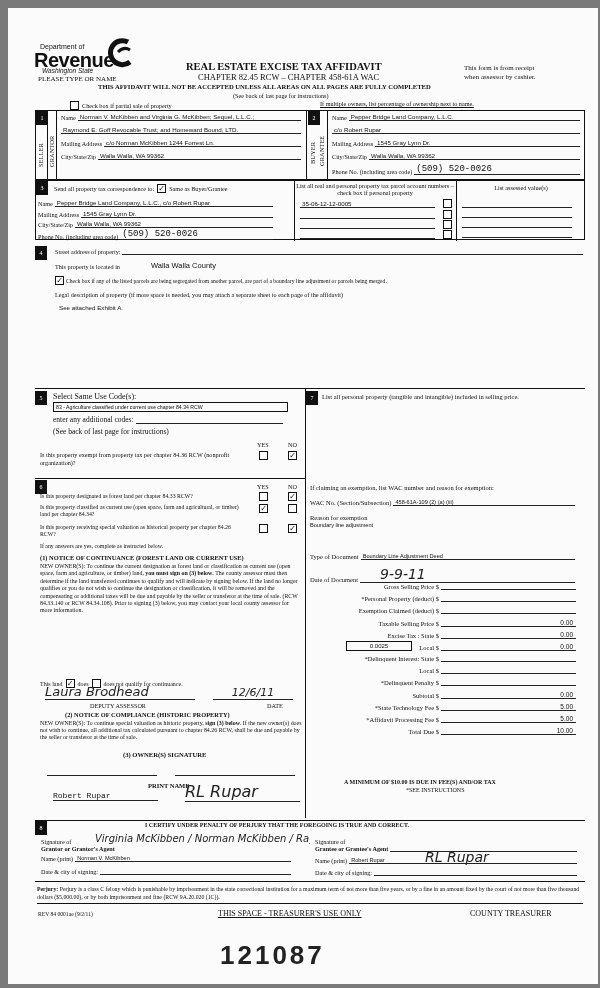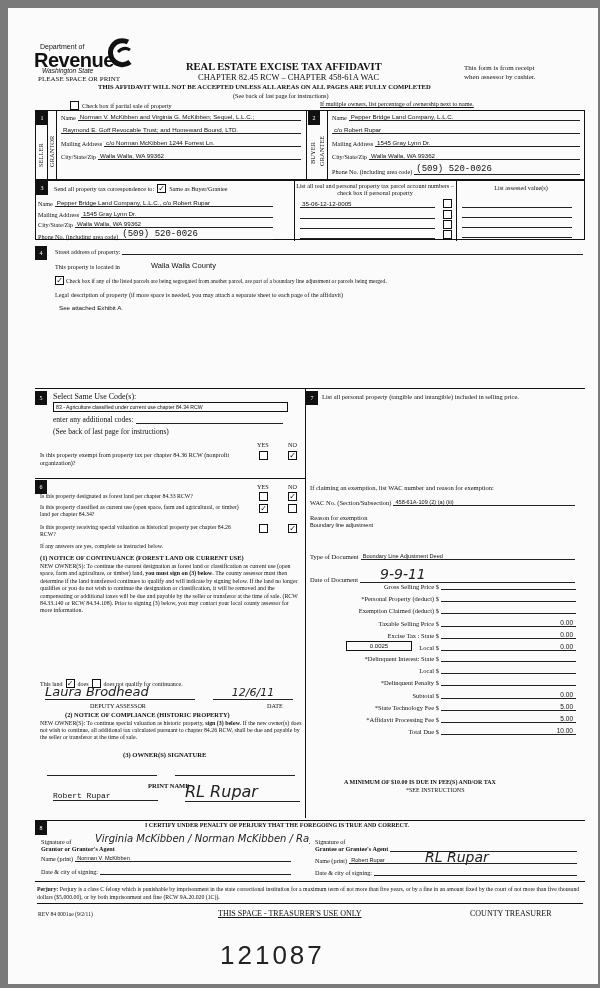--- a/index.html
+++ b/index.html
@@ -31,21 +31,21 @@
     <div class="abs sans" style="left:6px;top:5px;font-size:7px;">Department of</div>
     <div class="abs sans b" style="left:0;top:11px;font-size:20px;letter-spacing:-0.5px;">Revenue</div>
     <div class="abs sans" style="left:8px;top:29px;font-size:6.5px;font-style:italic;">Washington State</div>
     <svg class="abs" style="left:74px;top:0;" width="26" height="30">
       <path d="M20 4 A12 12 0 1 0 22 24" stroke="#111" stroke-width="5" fill="none"></path>
       <path d="M10 14 Q16 8 22 12" stroke="#111" stroke-width="3" fill="none"></path>
     </svg>
   </div>
   <div class="abs b" style="left:178px;top:53px;font-size:10.5px;">REAL ESTATE EXCISE TAX AFFIDAVIT</div>
   <div class="abs" style="left:190px;top:64px;font-size:8.5px;">CHAPTER 82.45 RCW – CHAPTER 458-61A WAC</div>
-  <div class="abs fs7" style="left:30px;top:67px;">PLEASE SPACE OR PRINT</div>
+  <div class="abs fs7" style="left:30px;top:67px;">PLEASE TYPE OR NAME</div>
   <div class="abs fs7" style="left:456px;top:56px;">This form is from receipt</div>
   <div class="abs fs7" style="left:456px;top:65px;">when assessor by cashier.</div>
   <div class="abs b" style="left:90px;top:75px;font-size:6.6px;">THIS AFFIDAVIT WILL NOT BE ACCEPTED UNLESS ALL AREAS ON ALL PAGES ARE FULLY COMPLETED</div>
   <div class="abs fs6" style="left:225px;top:84px;">(See back of last page for instructions)</div>
   <div class="abs fs6" style="left:62px;top:93px;display:flex;align-items:center;gap:3px;">
     <span class="chk"></span>
     <span>Check box if partial sale of property</span>
   </div>
   <div class="abs fs6" style="left:312px;top:92px;text-decoration:underline;">If multiple owners, list percentage of ownership next to name.</div>
 
@@ -340,14 +340,14 @@
     </div>
   </div>
 
   <div class="abs" style="left:29px;top:878px;width:546px;font-size:5.8px;line-height:7.5px;border-bottom:1.5px solid #111;padding-bottom:2px;">
     <b>Perjury:</b>
     <span>Perjury is a class C felony which is punishable by imprisonment in the state correctional institution for a maximum term of not more than five years, or by a fine in an amount fixed by the court of not more than five thousand dollars ($5,000.00), or by both imprisonment and fine (RCW 9A.20.020 (1C)).</span>
   </div>
   <div class="abs" style="left:30px;top:903px;font-size:5.6px;">REV 84 0001ae (9/2/11)</div>
   <div class="abs" style="left:210px;top:901px;font-size:8px;text-decoration:underline;">THIS SPACE - TREASURER'S USE ONLY</div>
   <div class="abs" style="left:462px;top:901px;font-size:8px;">COUNTY TREASURER</div>
-  <div class="abs sans" style="left:212px;top:932px;font-size:26px;font-weight:400;letter-spacing:3px;color:#222;">121087</div>
+  <div class="abs sans" style="left:212px;top:932px;font-size:26px;font-weight:700;letter-spacing:3px;color:#222;">121087</div>
 </div>
 
 </body></html>

